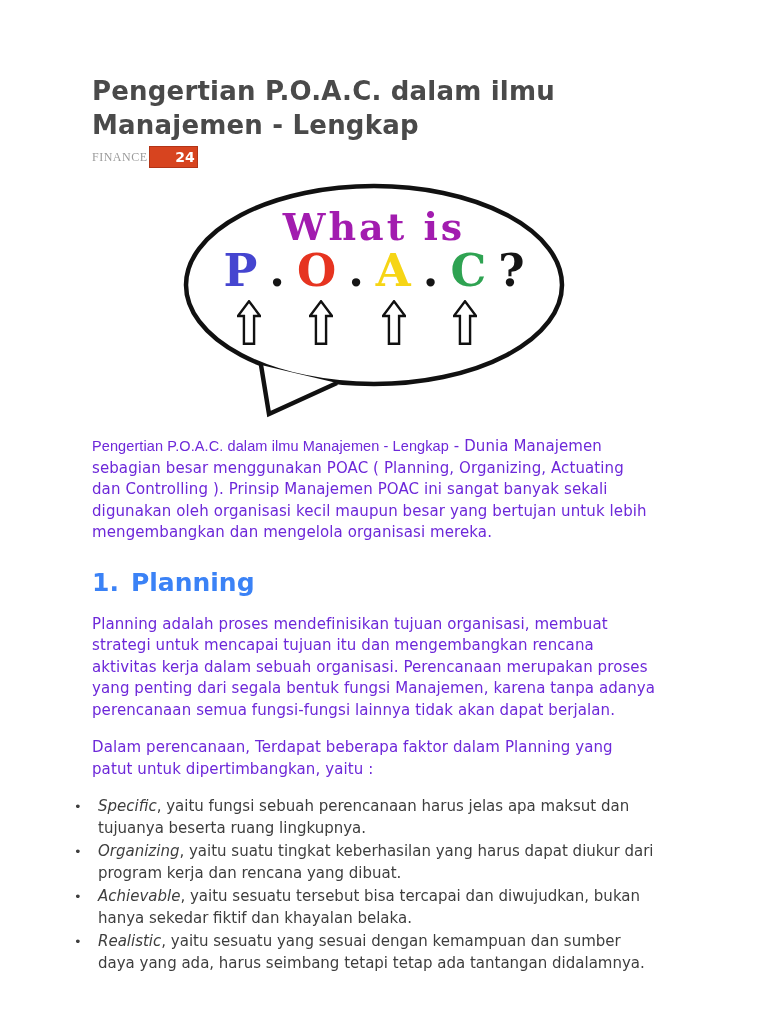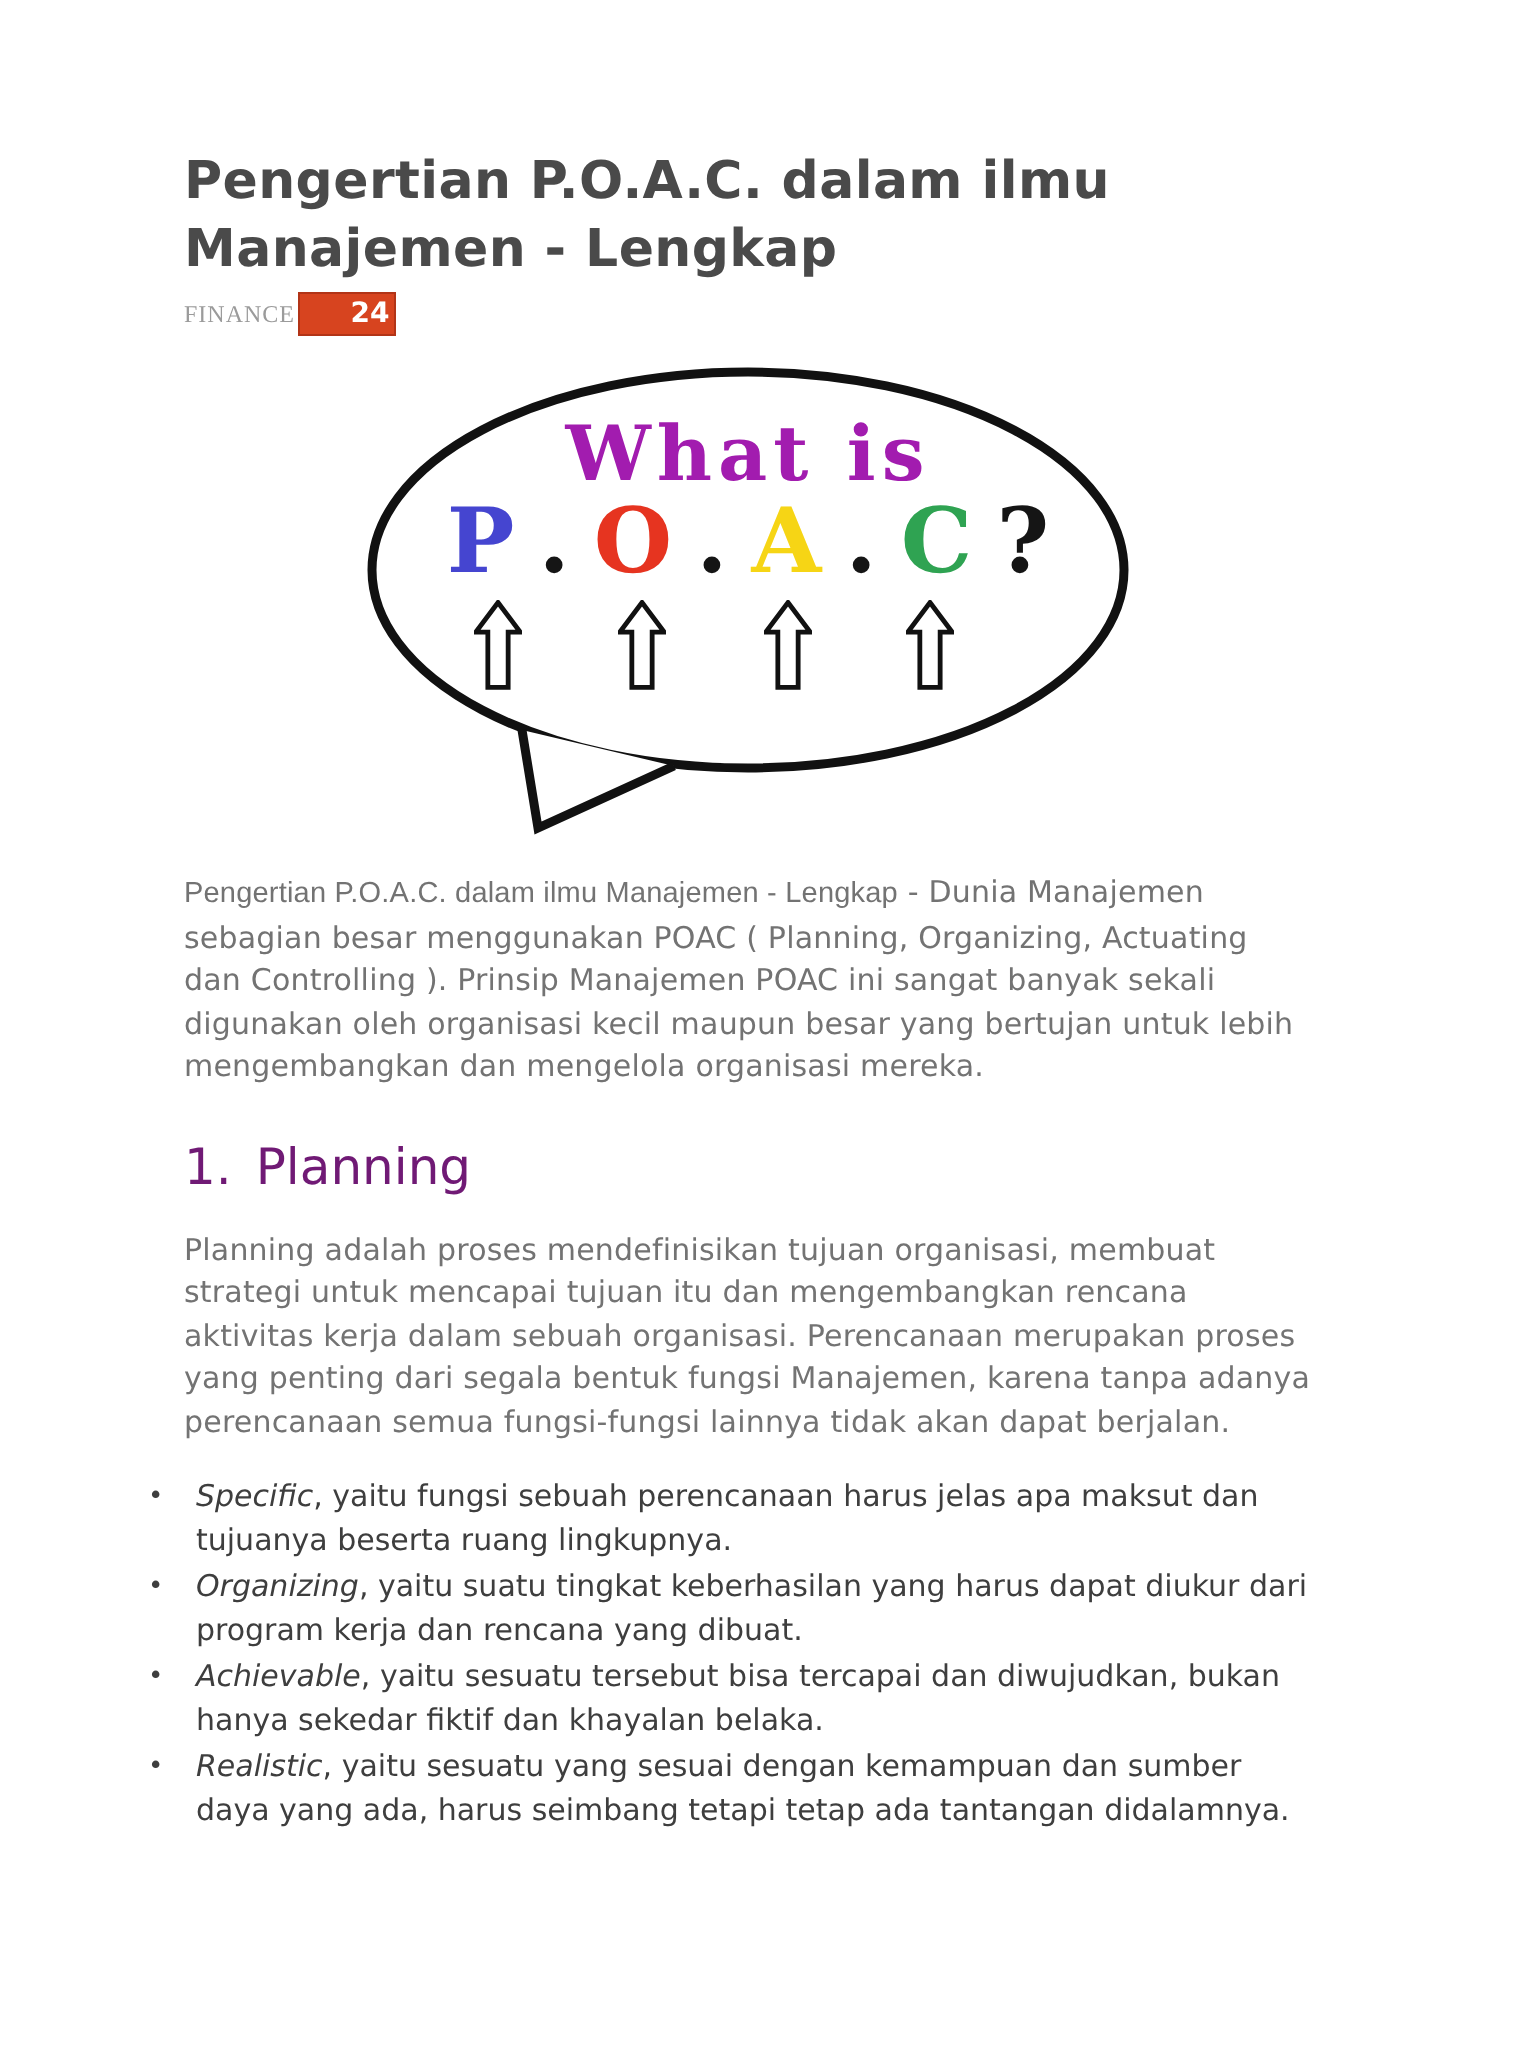--- a/index.html
+++ b/index.html
@@ -101,33 +101,33 @@
   }
   .up-arrow.a1 { left: 55px; }
   .up-arrow.a2 { left: 127px; }
   .up-arrow.a3 { left: 200px; }
   .up-arrow.a4 { left: 271px; }
   
   .para {
     margin: 16px 0 0 0;
     font-size: 15px;
     line-height: 21.5px;
-    color: #737373;
+    color: #6d28d9;
     letter-spacing: 0.1px;
   }
   .para .lead-phrase {
     font-family: "Liberation Sans", sans-serif;
     font-size: 14.5px;
   }
   h2.section-heading {
     margin: 24px 0 0 0;
     font-size: 25px;
     line-height: 30px;
-    font-weight: 400;
-    color: #701a75;
+    font-weight: 700;
+    color: #3b82f6;
   }
   .section-heading .sec-num { margin-right: 12px; }
   .bullet-list {
     margin: 16px 0 0 -24px;
     padding: 0;
     list-style: none;
   }
   .bullet-item {
     display: flex;
     align-items: flex-start;
@@ -196,20 +196,21 @@
       </div>
     </figure>
 
     <p class="para"><span class="lead-phrase">Pengertian P.O.A.C. dalam ilmu Manajemen - Lengkap</span><span> - Dunia Manajemen sebagian besar menggunakan POAC ( Planning, Organizing, Actuating dan Controlling ). Prinsip Manajemen POAC ini sangat banyak sekali digunakan oleh organisasi kecil maupun besar yang bertujan untuk lebih mengembangkan dan mengelola organisasi mereka.</span></p>
 
 
     <h2 class="section-heading"><span class="sec-num">1.</span><span>Planning</span></h2>
 
     <p class="para">Planning adalah proses mendefinisikan tujuan organisasi, membuat strategi untuk mencapai tujuan itu dan mengembangkan rencana aktivitas kerja dalam sebuah organisasi. Perencanaan merupakan proses yang penting dari segala bentuk fungsi Manajemen, karena tanpa adanya perencanaan semua fungsi-fungsi lainnya tidak akan dapat berjalan.</p>
 
+    <p class="para">Dalam perencanaan, Terdapat beberapa faktor dalam Planning yang patut untuk dipertimbangkan, yaitu :</p>
 
     <ul class="bullet-list">
       <li class="bullet-item">
         <span class="bullet-dot">•</span>
         <span class="bullet-body"><span class="term">Specific</span><span>, yaitu fungsi sebuah perencanaan harus jelas apa maksut dan tujuanya beserta ruang lingkupnya.</span></span>
       </li>
       <li class="bullet-item">
         <span class="bullet-dot">•</span>
         <span class="bullet-body"><span class="term">Organizing</span><span>, yaitu suatu tingkat keberhasilan yang harus dapat diukur dari program kerja dan rencana yang dibuat.</span></span>
       </li>

